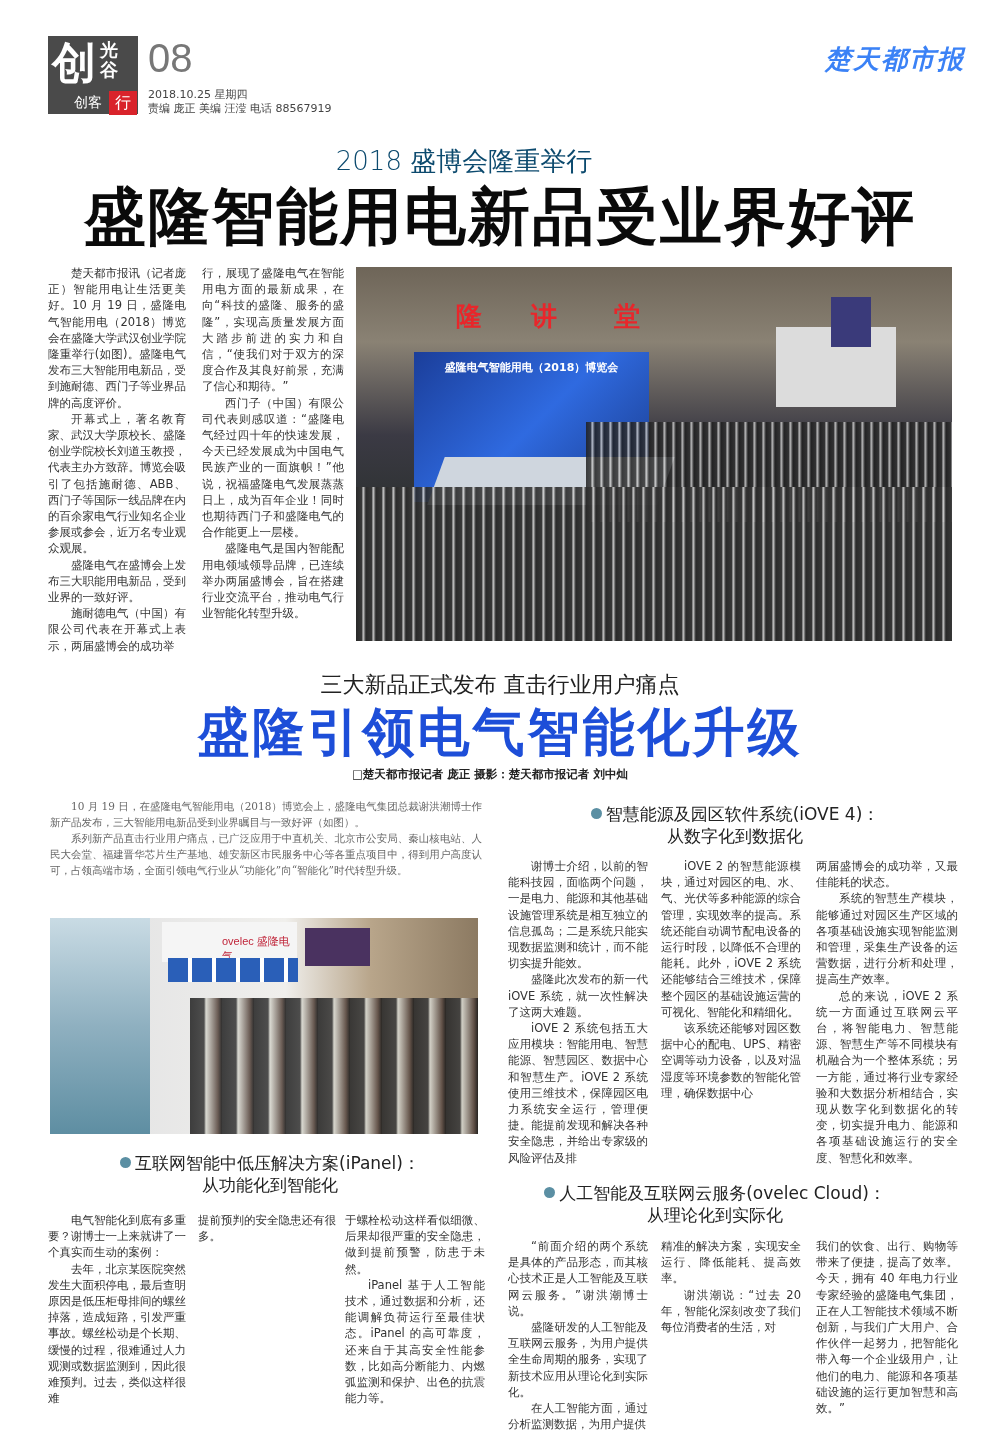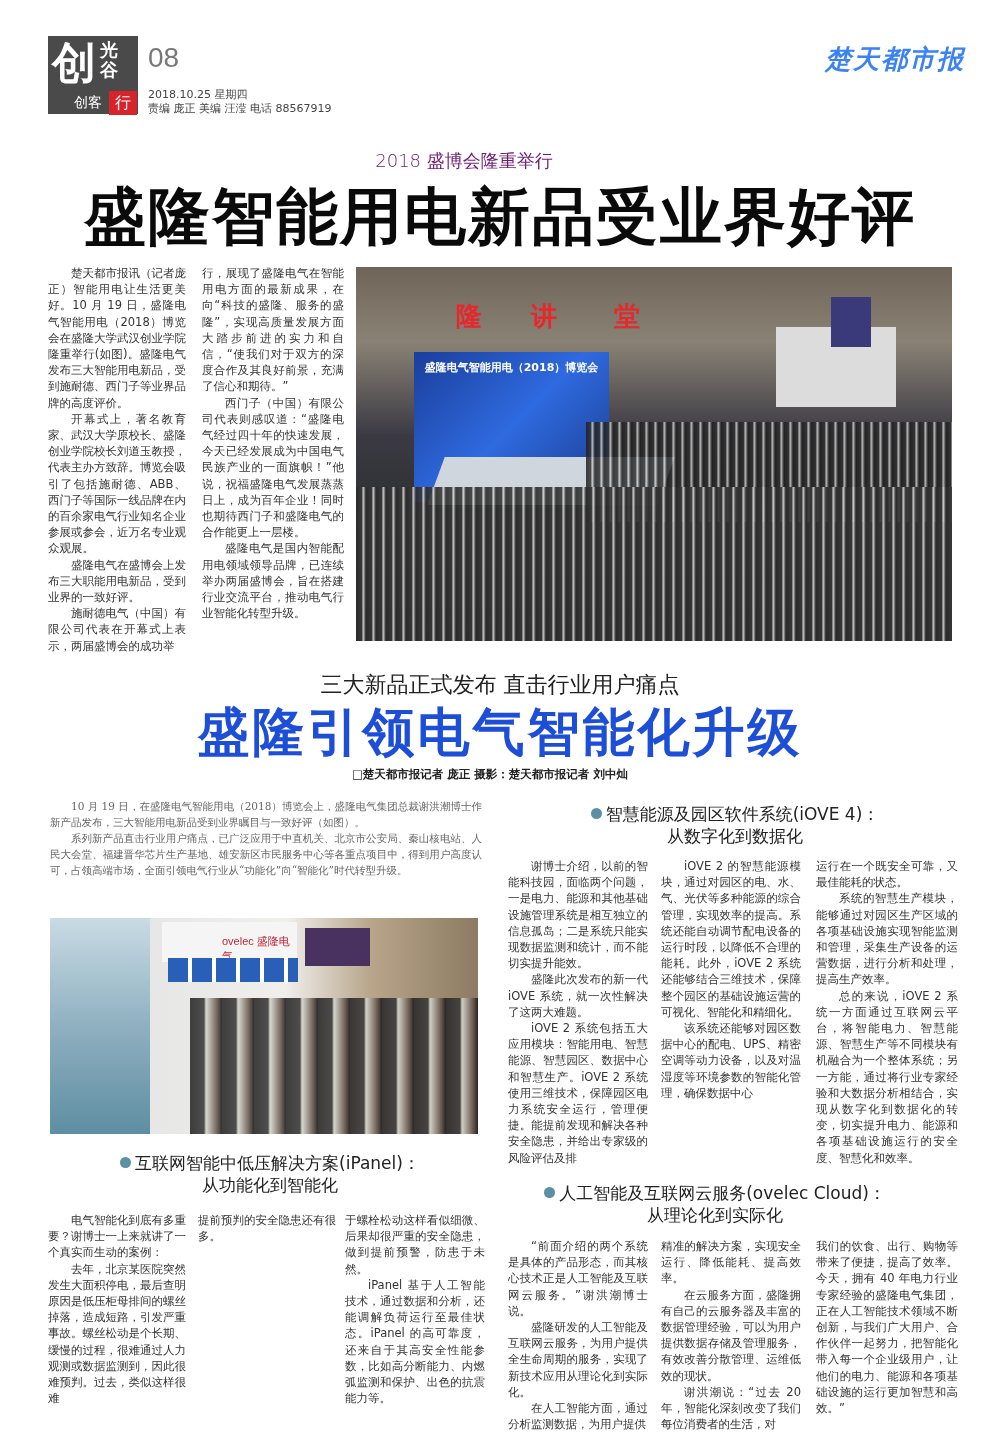--- a/index.html
+++ b/index.html
@@ -6,39 +6,39 @@
   html, body { width: 1000px; height: 1448px; background: #ffffff; overflow: hidden; }
   body { position: relative; font-family: "DejaVu Sans", "Liberation Sans", sans-serif; color: #222; }
 
   
   .masthead-logo { position: absolute; left: 48px; top: 36px; width: 90px; height: 78px; background: #4a4a4a; }
   .masthead-logo .big { position: absolute; left: 4px; top: 2px; font-size: 44px; font-weight: bold; color: #fff; line-height: 50px; }
   .masthead-logo .v1 { position: absolute; left: 52px; top: 4px; font-size: 18px; font-weight: bold; color: #fff; line-height: 20px; }
   .masthead-logo .v2 { position: absolute; left: 52px; top: 24px; font-size: 18px; font-weight: bold; color: #fff; line-height: 20px; }
   .masthead-logo .sub { position: absolute; left: 26px; top: 56px; font-size: 14px; color: #fff; line-height: 20px; }
   .red-box { position: absolute; left: 109px; top: 91px; width: 28px; height: 24px; background: #d9232b; color: #fff; font-size: 16px; text-align: center; line-height: 24px; }
-  .page-num { position: absolute; left: 148px; top: 36px; font-size: 28px; color: #777; font-family: "Liberation Sans", sans-serif; line-height: 44px; }
+  .page-num { position: absolute; left: 148px; top: 36px; font-size: 40px; color: #777; font-family: "Liberation Sans", sans-serif; line-height: 44px; }
   .date-line { position: absolute; left: 148px; top: 88px; font-size: 11px; color: #444; line-height: 13px; }
   .editor-line { position: absolute; left: 148px; top: 102px; font-size: 11px; color: #444; line-height: 13px; }
   .paper-brand { position: absolute; left: 825px; top: 42px; font-family: "DejaVu Serif", serif; font-size: 26px; font-style: italic; font-weight: bold; color: #3b82f6; letter-spacing: 2px; }
 
   
-  .kicker1 { position: absolute; left: 0; width: 928px; top: 146px; text-align: center; font-size: 18px; color: #701a75; font-weight: 300; line-height: 30px; }
+  .kicker1 { position: absolute; left: 0; width: 928px; top: 146px; text-align: center; font-size: 26px; color: #0c4a6e; font-weight: 300; line-height: 30px; }
   .head1 { position: absolute; left: 0; width: 1000px; top: 180px; text-align: center; font-size: 62px; font-weight: 900; color: #0a0a0a; letter-spacing: 2px; line-height: 74px; font-family: "DejaVu Sans", sans-serif; }
 
   
   .col { position: absolute; font-size: 11.5px; line-height: 16.2px; color: #333; text-align: justify; }
   .col p { text-indent: 2em; }
   .col1 { left: 48px; top: 265px; width: 138px; }
   .col2 { left: 202px; top: 265px; width: 142px; }
 
   
   .photo { position: absolute; overflow: hidden; }
   .photo1 { left: 356px; top: 267px; width: 596px; height: 374px; background: linear-gradient(180deg, #6e6558 0%, #8a8274 20%, #3b3a44 45%, #2a2f2d 70%, #1a1c1a 100%); }
-  .stage-screen { position: absolute; left: 58px; top: 85px; width: 195px; height: 150px; background: linear-gradient(135deg, #1b3e9a 0%, #2f6ae0 50%, #1a3a8a 100%); }
+  .stage-screen { position: absolute; left: 58px; top: 85px; width: 235px; height: 150px; background: linear-gradient(135deg, #1b3e9a 0%, #2f6ae0 50%, #1a3a8a 100%); }
   .stage-screen .title { position: absolute; left: 0; width: 100%; top: 8px; text-align: center; color: #fff; font-size: 11px; font-weight: bold; }
   .stage-sign { position: absolute; top: 32px; color: #e8262b; font-size: 26px; font-weight: bold; }
   .stage-floor { position: absolute; left: 80px; top: 190px; width: 230px; height: 48px; background: #cfd6de; transform: skewX(-20deg); }
   .crowd { position: absolute; left: 0; top: 220px; width: 596px; height: 154px; background: repeating-linear-gradient(90deg, #2a2a2a 0px, #3a3a3a 6px, #e8e8e8 7px, #222 10px); opacity: 0.9; }
   .crowd2 { position: absolute; left: 230px; top: 155px; width: 366px; height: 100px; background: repeating-linear-gradient(90deg, #1e1e1e 0px, #333 5px, #ddd 6px, #1e1e1e 9px); opacity: 0.85; }
   .booth-right { position: absolute; left: 420px; top: 60px; width: 120px; height: 80px; background: #dcdcdc; }
   .booth-right .banner { position: absolute; left: 55px; top: -30px; width: 40px; height: 50px; background: #3a3a7a; }
 
   .kicker2 { position: absolute; left: 0; width: 1000px; top: 672px; text-align: center; font-size: 22px; color: #222; line-height: 26px; }
   .head2 { position: absolute; left: 0; width: 1000px; top: 700px; text-align: center; font-size: 52px; font-weight: 900; color: #1d4ed8; letter-spacing: 3px; line-height: 64px; }
@@ -144,21 +144,21 @@
 <div class="col c3">
   <p>谢博士介绍，以前的智能科技园，面临两个问题，一是电力、能源和其他基础设施管理系统是相互独立的信息孤岛；二是系统只能实现数据监测和统计，而不能切实提升能效。</p>
   <p>盛隆此次发布的新一代 iOVE 系统，就一次性解决了这两大难题。</p>
   <p>iOVE 2 系统包括五大应用模块：智能用电、智慧能源、智慧园区、数据中心和智慧生产。iOVE 2 系统使用三维技术，保障园区电力系统安全运行，管理便捷。能提前发现和解决各种安全隐患，并给出专家级的风险评估及排</p>
 </div>
 <div class="col c4">
   <p>iOVE 2 的智慧能源模块，通过对园区的电、水、气、光伏等多种能源的综合管理，实现效率的提高。系统还能自动调节配电设备的运行时段，以降低不合理的能耗。此外，iOVE 2 系统还能够结合三维技术，保障整个园区的基础设施运营的可视化、智能化和精细化。</p>
   <p>该系统还能够对园区数据中心的配电、UPS、精密空调等动力设备，以及对温湿度等环境参数的智能化管理，确保数据中心</p>
 </div>
 <div class="col c5">
-  <p style="text-indent:0">运行在一个既安全可靠，又最佳能耗的状态。</p>
+  <p style="text-indent:0">两届盛博会的成功举，又最佳能耗的状态。</p>
   <p>系统的智慧生产模块，能够通过对园区生产区域的各项基础设施实现智能监测和管理，采集生产设备的运营数据，进行分析和处理，提高生产效率。</p>
   <p>总的来说，iOVE 2 系统一方面通过互联网云平台，将智能电力、智慧能源、智慧生产等不同模块有机融合为一个整体系统；另一方能，通过将行业专家经验和大数据分析相结合，实现从数字化到数据化的转变，切实提升电力、能源和各项基础设施运行的安全度、智慧化和效率。</p>
 </div>
 
 <div class="sub-head sh2">
   <div class="l1"><span class="dot"></span><span>互联网智能中低压解决方案(iPanel)：</span></div>
   <div class="l2">从功能化到智能化</div>
 </div>
 <div class="col c6">
   <p>电气智能化到底有多重要？谢博士一上来就讲了一个真实而生动的案例：</p>
@@ -176,18 +176,17 @@
   <div class="l1"><span class="dot"></span><span>人工智能及互联网云服务(ovelec Cloud)：</span></div>
   <div class="l2">从理论化到实际化</div>
 </div>
 <div class="col c9">
   <p>“前面介绍的两个系统是具体的产品形态，而其核心技术正是人工智能及互联网云服务。”谢洪潮博士说。</p>
   <p>盛隆研发的人工智能及互联网云服务，为用户提供全生命周期的服务，实现了新技术应用从理论化到实际化。</p>
   <p>在人工智能方面，通过分析监测数据，为用户提供</p>
 </div>
 <div class="col c10">
   <p style="text-indent:0">精准的解决方案，实现安全运行、降低能耗、提高效率。</p>
-  <p>在云服务方面，盛隆拥有自己的云服务器及丰富的数据管理经验，可以为用户提供数据存储及管理服务，有效改善分散管理、运维低效的现状。</p>
   <p>谢洪潮说：“过去 20 年，智能化深刻改变了我们每位消费者的生活，对</p>
 </div>
 <div class="col c11">
   <p style="text-indent:0">我们的饮食、出行、购物等带来了便捷，提高了效率。今天，拥有 40 年电力行业专家经验的盛隆电气集团，正在人工智能技术领域不断创新，与我们广大用户、合作伙伴一起努力，把智能化带入每一个企业级用户，让他们的电力、能源和各项基础设施的运行更加智慧和高效。”</p>
 </div>
 
 </body></html>

